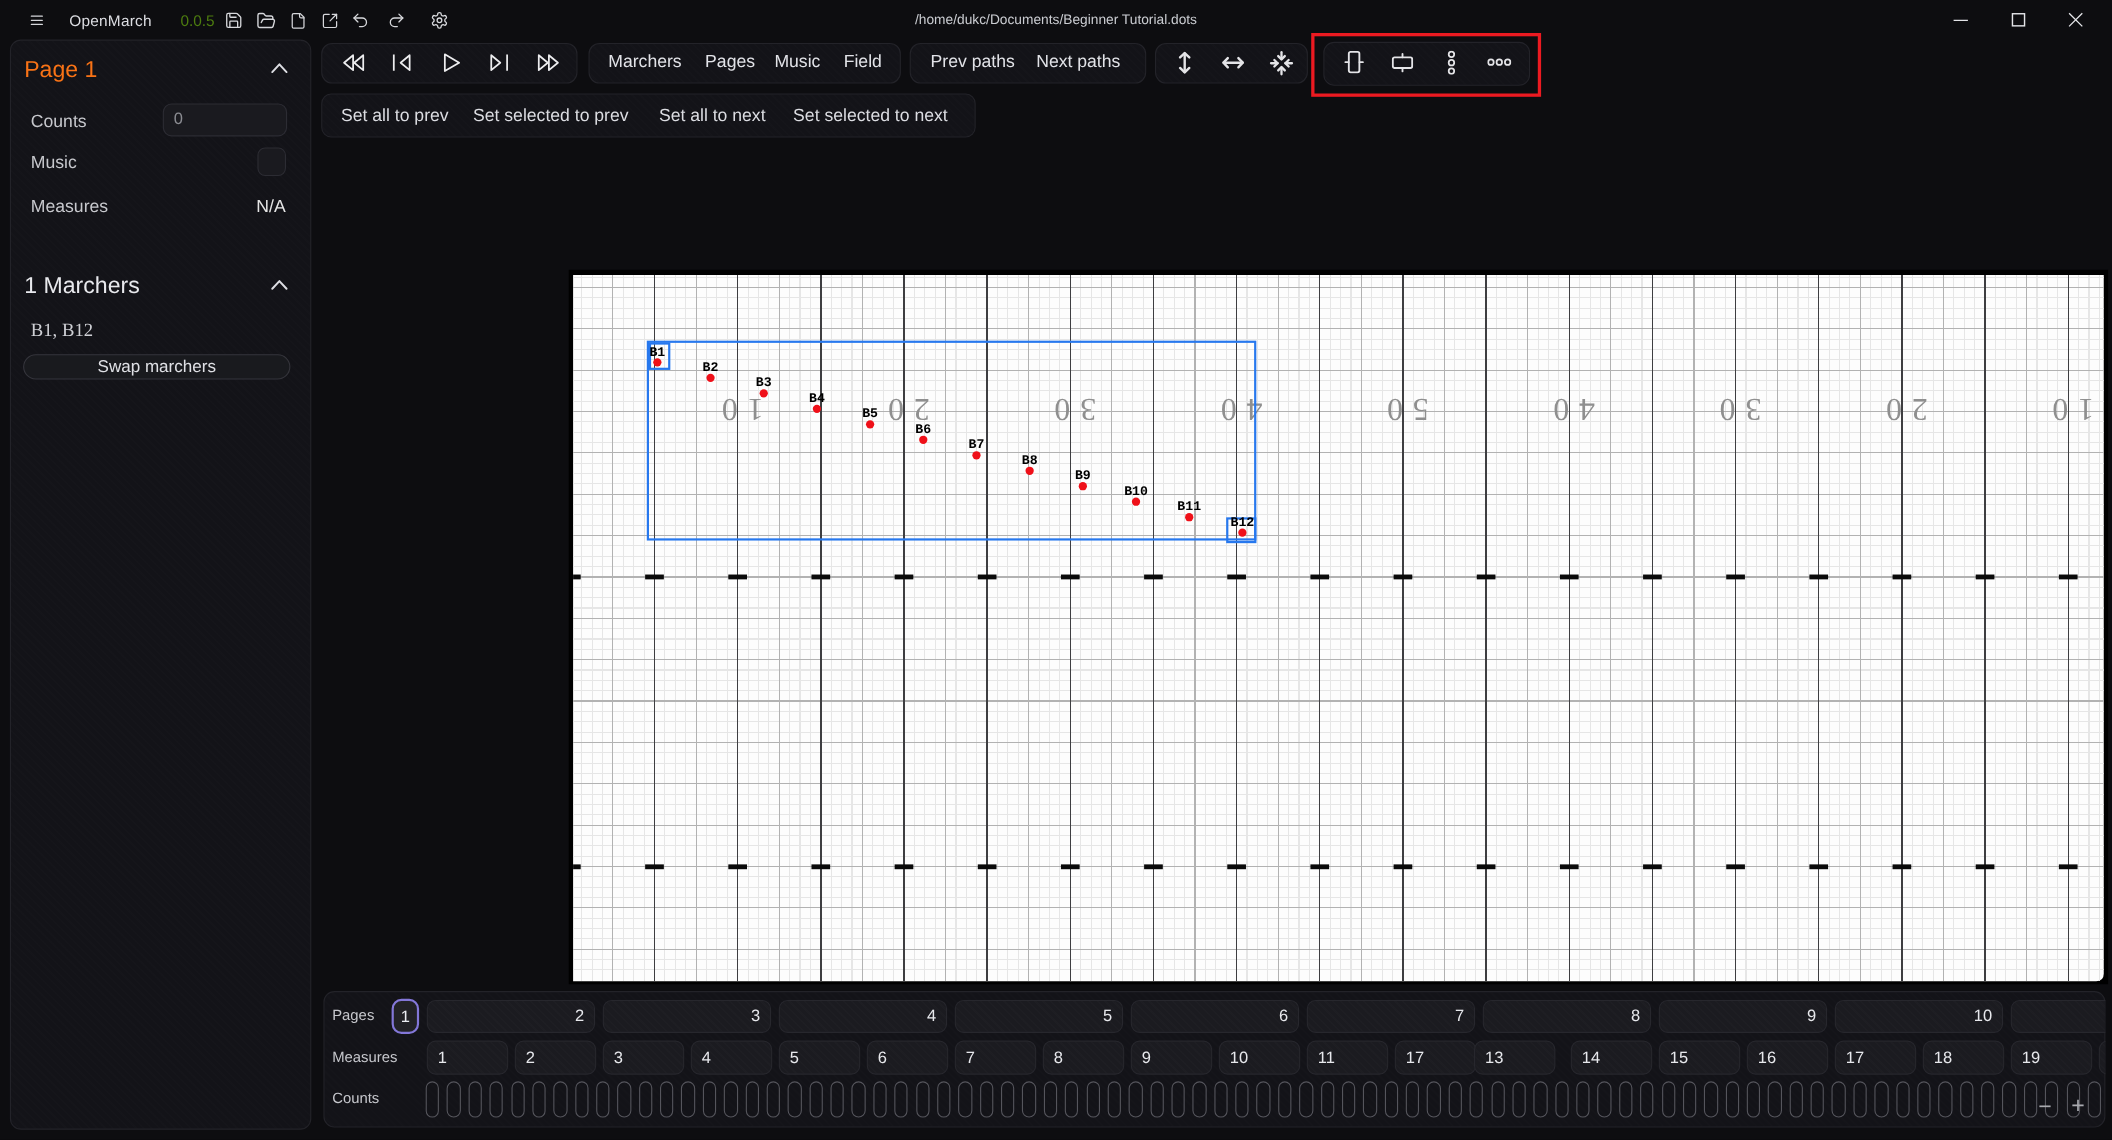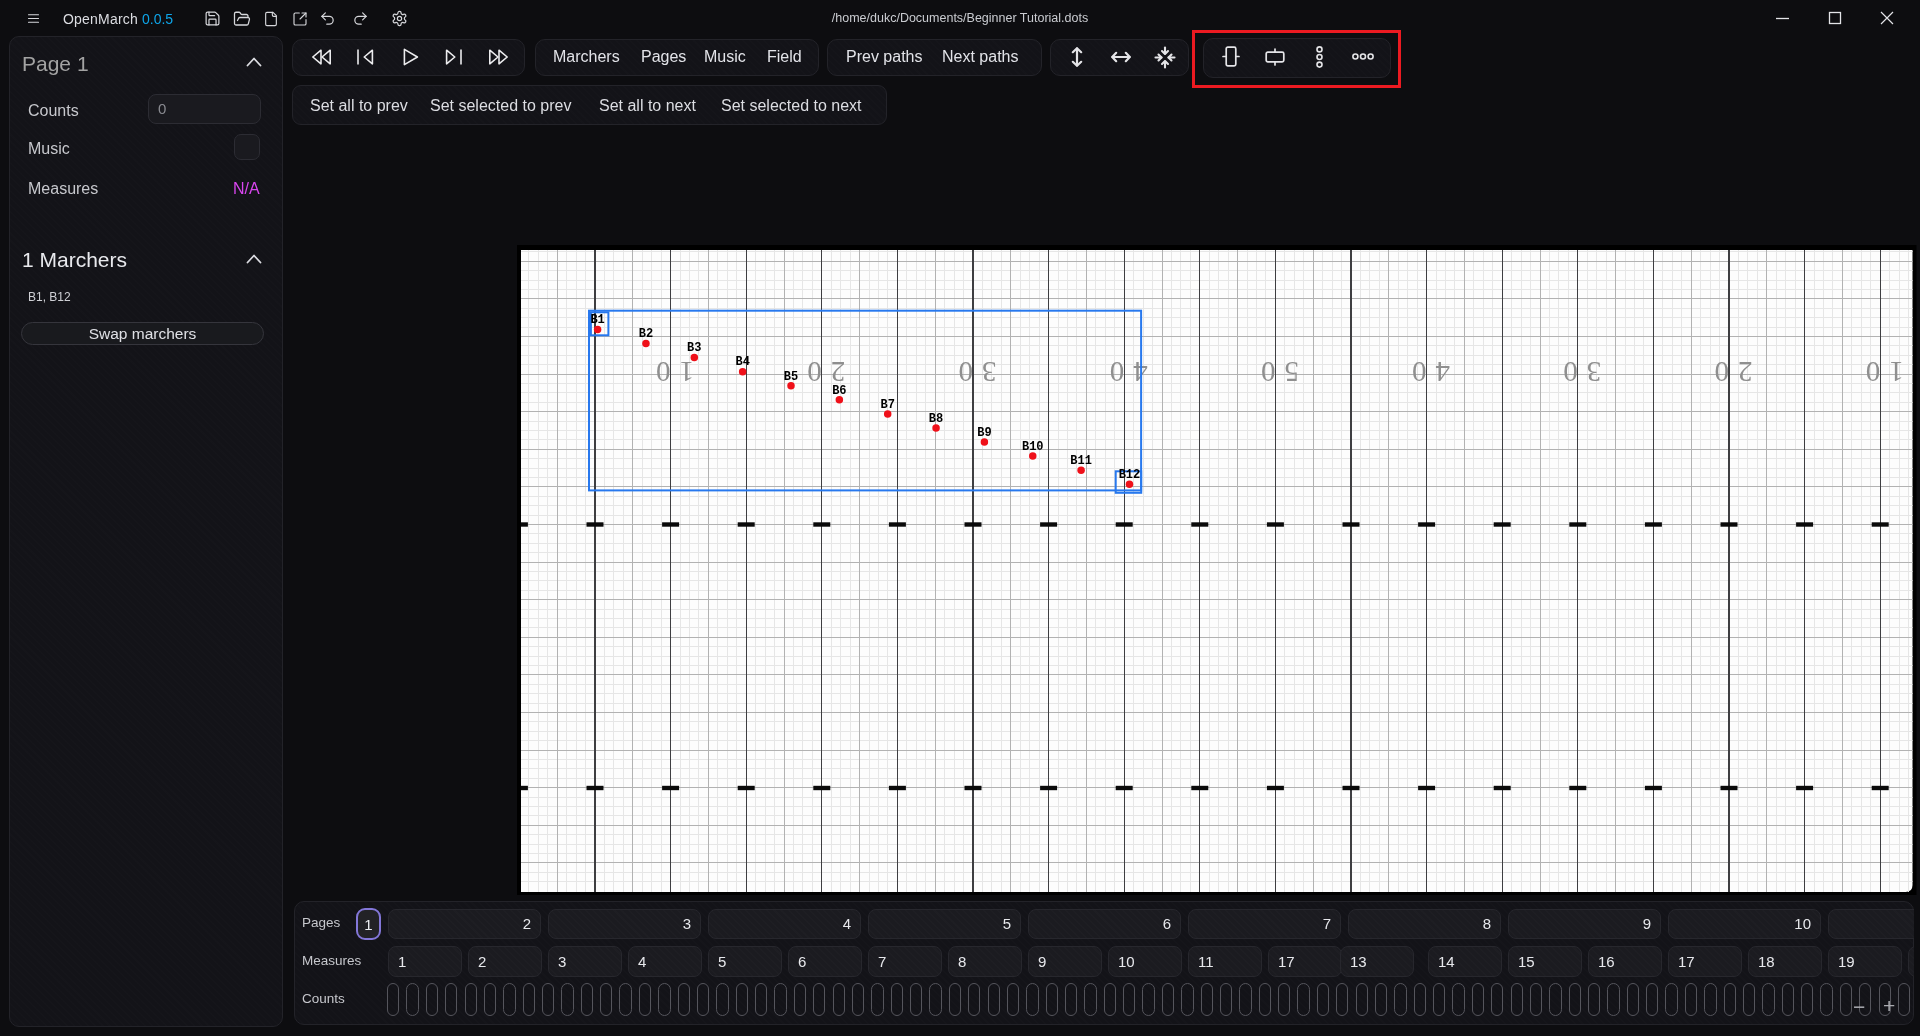--- a/index.html
+++ b/index.html
@@ -21,21 +21,21 @@
 .pm { font-size:21px; color:#a9aaaf; }
 .wlabel { position:absolute; font-size:16px; color:#c7c8cd; }
 </style>
 </head>
 <body>
 
 <svg class="abs" style="left:25.5px;top:11.0px" width="15" height="15" viewBox="0 0 24 24" fill="none" stroke="#d6d7db" stroke-width="1.8" stroke-linecap="round" stroke-linejoin="round">
     <path d="M4 6h16M4 12h16M4 18h16"></path>
   </svg>
 <div class="abs" style="left:63px;top:11px;font-size:14px;color:#dcdde2;letter-spacing:.2px">OpenMarch</div>
-<div class="abs" style="left:142px;top:11px;font-size:14px;color:#0ea5e9">0.0.5</div>
+<div class="abs" style="left:164px;top:11px;font-size:14px;color:#4d7c0f">0.0.5</div>
 <svg class="abs" style="left:203.5px;top:10.0px" width="17" height="17" viewBox="0 0 24 24" fill="none" stroke="#d6d7db" stroke-width="1.7" stroke-linecap="round" stroke-linejoin="round">
     <path d="M15.2 3a2 2 0 0 1 1.4.6l3.8 3.8a2 2 0 0 1 .6 1.4V19a2 2 0 0 1-2 2H5a2 2 0 0 1-2-2V5a2 2 0 0 1 2-2z"></path>
     <path d="M17 21v-7a1 1 0 0 0-1-1H8a1 1 0 0 0-1 1v7"></path>
     <path d="M7 3v4a1 1 0 0 0 1 1h7"></path>
   </svg>
 <svg class="abs" style="left:232.5px;top:9.5px" width="18" height="18" viewBox="0 0 24 24" fill="none" stroke="#d6d7db" stroke-width="1.7" stroke-linecap="round" stroke-linejoin="round">
     <path d="m6 14 1.5-2.9A2 2 0 0 1 9.24 10H20a2 2 0 0 1 1.94 2.5l-1.54 6a2 2 0 0 1-1.95 1.5H4a2 2 0 0 1-2-2V5a2 2 0 0 1 2-2h3.9a2 2 0 0 1 1.69.9l.81 1.2a2 2 0 0 0 1.67.9H18a2 2 0 0 1 2 2v2"></path>
   </svg>
 <svg class="abs" style="left:263.0px;top:10.5px" width="16" height="16" viewBox="0 0 24 24" fill="none" stroke="#d6d7db" stroke-width="1.7" stroke-linecap="round" stroke-linejoin="round">
     <path d="M15 2H6a2 2 0 0 0-2 2v16a2 2 0 0 0 2 2h12a2 2 0 0 0 2-2V7Z"></path>
@@ -140,35 +140,35 @@
   </svg>
 <div class="abs" style="left:1192px;top:30px;width:209px;height:58px;border:3px solid #ec1a21"></div>
 
 <div class="panel" style="left:292px;top:85px;width:595px;height:40px;border-radius:9px"></div>
 <div class="tbtext2" style="left:310px">Set all to prev</div>
 <div class="tbtext2" style="left:430px">Set selected to prev</div>
 <div class="tbtext2" style="left:599px">Set all to next</div>
 <div class="tbtext2" style="left:721px">Set selected to next</div>
 
 <div class="panel" style="left:9px;top:36px;width:274px;height:991px"></div>
-<div class="abs" style="left:22px;top:52px;font-size:21px;color:#a3a3a3">Page 1</div>
+<div class="abs" style="left:22px;top:52px;font-size:21px;color:#f97316">Page 1</div>
 <svg class="abs" style="left:245px;top:56px" width="18" height="12" viewBox="0 0 17 12" fill="none" stroke="#dcdde2" stroke-width="1.8" stroke-linecap="round" stroke-linejoin="round">
     <path d="m2 9.5 6.5-7 6.5 7"></path>
   </svg>
 <div class="wlabel" style="left:28px;top:102px">Counts</div>
 <div class="abs" style="left:148px;top:94px;width:113px;height:30px;background:#1a1a1f;border:1px solid #2c2c33;border-radius:8px;color:#8a8b91;font-size:15px;line-height:28px;padding-left:9px">0</div>
 <div class="wlabel" style="left:28px;top:140px">Music</div>
 <div class="abs" style="left:234px;top:134px;width:26px;height:26px;background:#1a1a1f;border:1px solid #2c2c33;border-radius:7px"></div>
 <div class="wlabel" style="left:28px;top:180px">Measures</div>
-<div class="abs" style="left:233px;top:180px;font-size:16px;color:#d946ef">N/A</div>
+<div class="abs" style="left:233px;top:180px;font-size:16px;color:#e5e5e5">N/A</div>
 <div class="abs" style="left:22px;top:248px;font-size:21px;color:#e8e9ed">1 Marchers</div>
 <svg class="abs" style="left:245px;top:253px" width="18" height="12" viewBox="0 0 17 12" fill="none" stroke="#dcdde2" stroke-width="1.8" stroke-linecap="round" stroke-linejoin="round">
     <path d="m2 9.5 6.5-7 6.5 7"></path>
   </svg>
-<div class="abs" style="left:28px;top:290px;font-size:12px;font-family:Liberation Sans, sans-serif;color:#cfd0d5">B1, B12</div>
+<div class="abs" style="left:28px;top:290px;font-size:17px;font-family:Liberation Serif, serif;color:#cfd0d5">B1, B12</div>
 <div class="abs" style="left:21px;top:322px;width:243px;height:23px;background:#191a1e;border:1px solid #35353c;border-radius:12px;color:#dfe0e5;font-size:15.5px;text-align:center;line-height:21px">Swap marchers</div>
 
 <div class="abs" style="left:516.5px;top:245px;width:1403.5px;height:650px">
 <svg width="1403.5" height="650.0" viewBox="0 0 1403.5 650.0">
 <path d="M -0.5 0.0 H 1399.5 V 650.0 H -0.5 Z" fill="#000000"></path>
 <path d="M 4.0 5.0 H 1395.5 V 640.0 Q 1395.5 647.0 1388.5 647.0 H 4.0 Z" fill="#fdfdfd"></path>
 <clipPath id="fc">
         <rect x="4.0" y="5.0" width="1391.5" height="642.0"></rect>
       </clipPath>
 <g clip-path="url(#fc)" shape-rendering="crispEdges">

